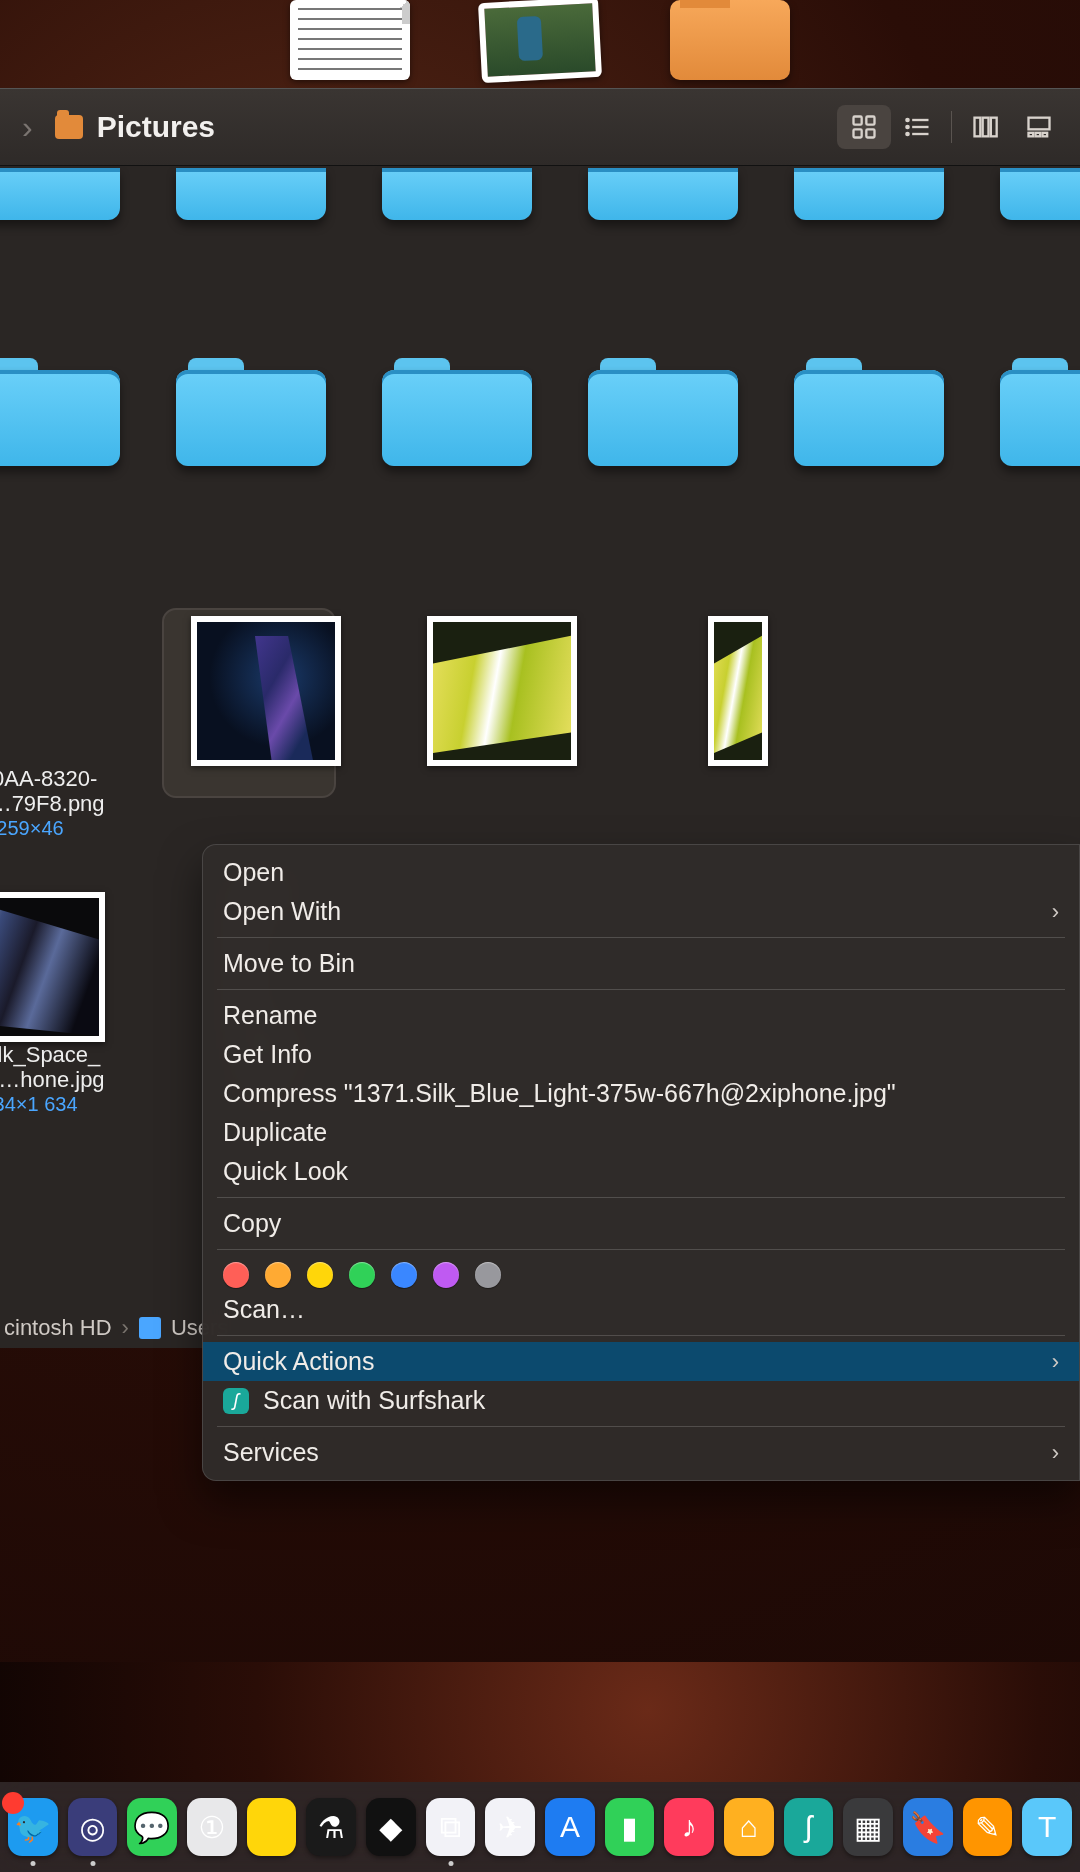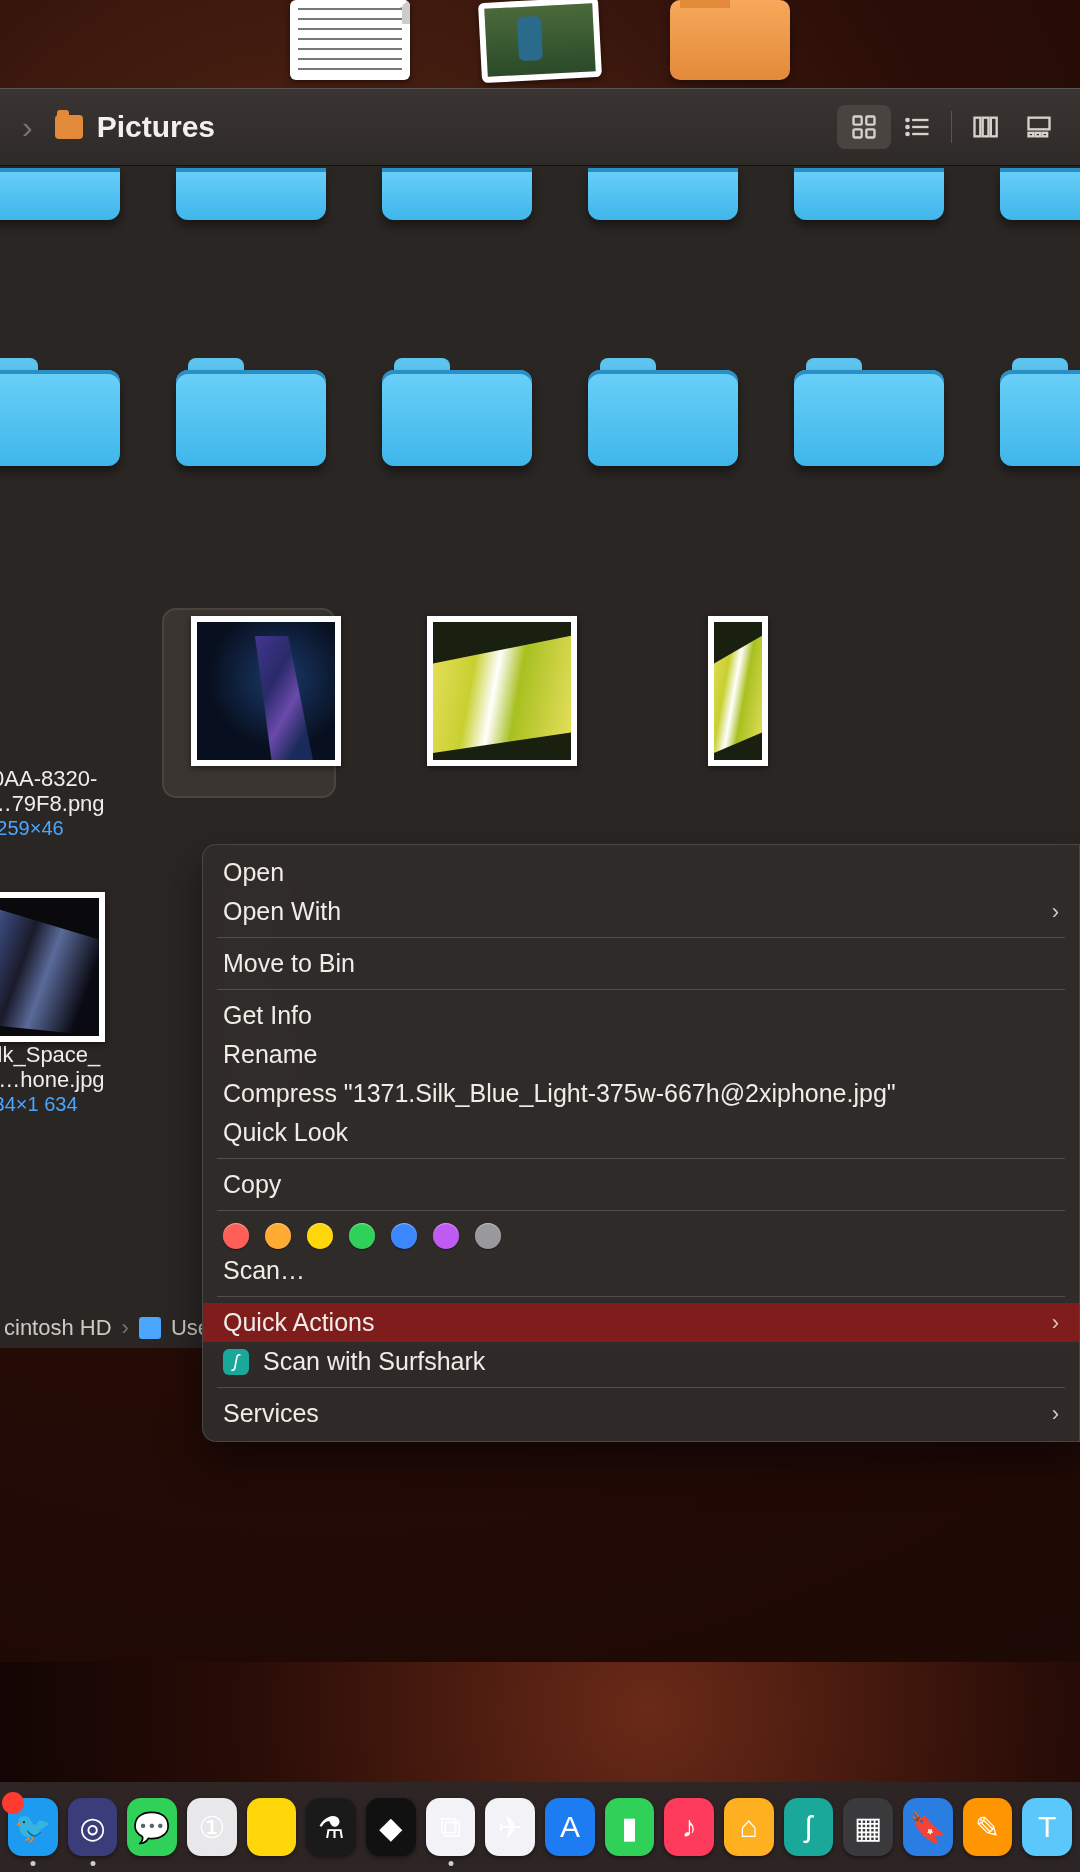--- a/index.html
+++ b/index.html
@@ -82,21 +82,21 @@
     position:absolute; left:202px; top:844px; right:0;
     background:rgba(48,44,42,.96);
     backdrop-filter:blur(20px);
     border:1px solid rgba(120,120,120,.35);
     border-radius:14px 0 0 14px;
     box-shadow:0 20px 40px rgba(0,0,0,.5);
     padding:8px 0;
     font-size:25px;
   }
   .ctx .mi { padding:5px 20px; display:flex; align-items:center; gap:14px; color:#f0ece8; position:relative; }
-  .ctx .mi.hover { background:#7f1d1d;gap:26px; }
+  .ctx .mi.hover { background:#0c4a6e;gap:26px; }
   .ctx .mi .arrow { margin-left:auto; color:#cfc9c4; font-size:22px; }
   .ctx hr { border:none; border-top:1px solid rgba(160,160,160,.3); margin:6px 14px; }
   .tags-row { display:flex; gap:16px; padding:6px 20px 2px; }
   .tag-dot { width:26px; height:26px; border-radius:50%; box-shadow:inset 0 1px 1px rgba(255,255,255,.4),0 1px 1px rgba(0,0,0,.4);}
   .surf-icon{width:26px;height:26px;background:#1aa89a;border-radius:6px;display:flex;align-items:center;justify-content:center;color:#fff;font-size:18px;font-style:italic;}
 
   
   .wallpaper-strip{position:absolute;left:0;right:0;bottom:90px;height:120px;background:radial-gradient(circle at 60% 40%,#6a2a18 0%,#2a0d07 60%,#120503 100%);}
 
   
@@ -257,27 +257,30 @@
   <div class="mi">
       <span>Open With</span>
       <span class="arrow">›</span>
     </div>
   <hr>
   <div class="mi">
       <span>Move to Bin</span>
     </div>
   <hr>
   <div class="mi">
+      <span>Rename</span>
+    </div>
+  <div class="mi">
       <span>Get Info</span>
     </div>
   <div class="mi">
-      <span>Rename</span>
-    </div>
-  <div class="mi">
       <span>Compress "1371.Silk_Blue_Light-375w-667h@2xiphone.jpg"</span>
+    </div>
+  <div class="mi">
+      <span>Duplicate</span>
     </div>
   <div class="mi">
       <span>Quick Look</span>
     </div>
   <hr>
   <div class="mi">
       <span>Copy</span>
     </div>
   <hr>
   <div class="tags-row" id="tags-row">

